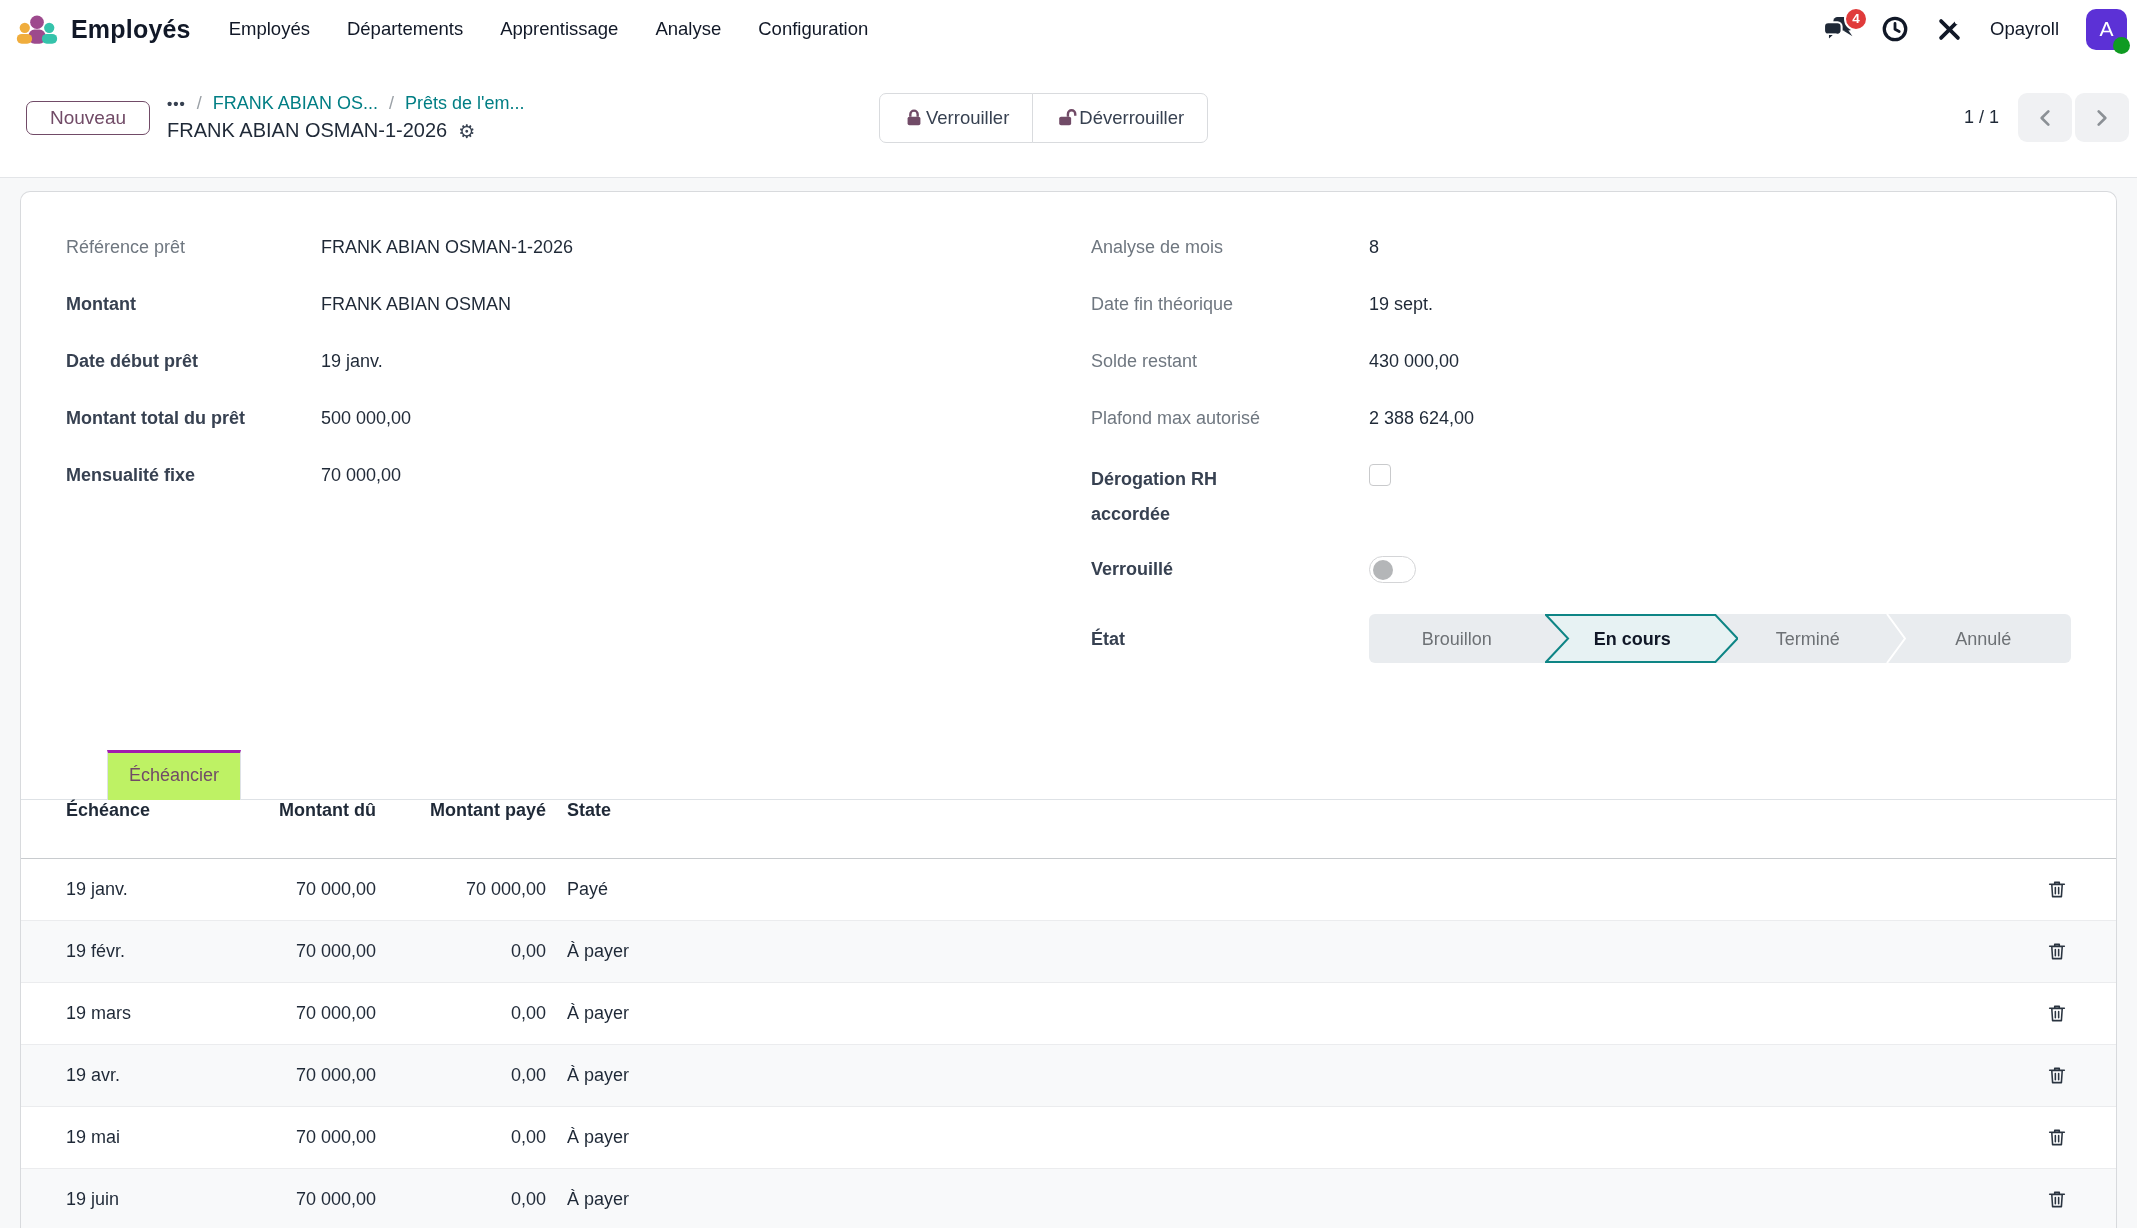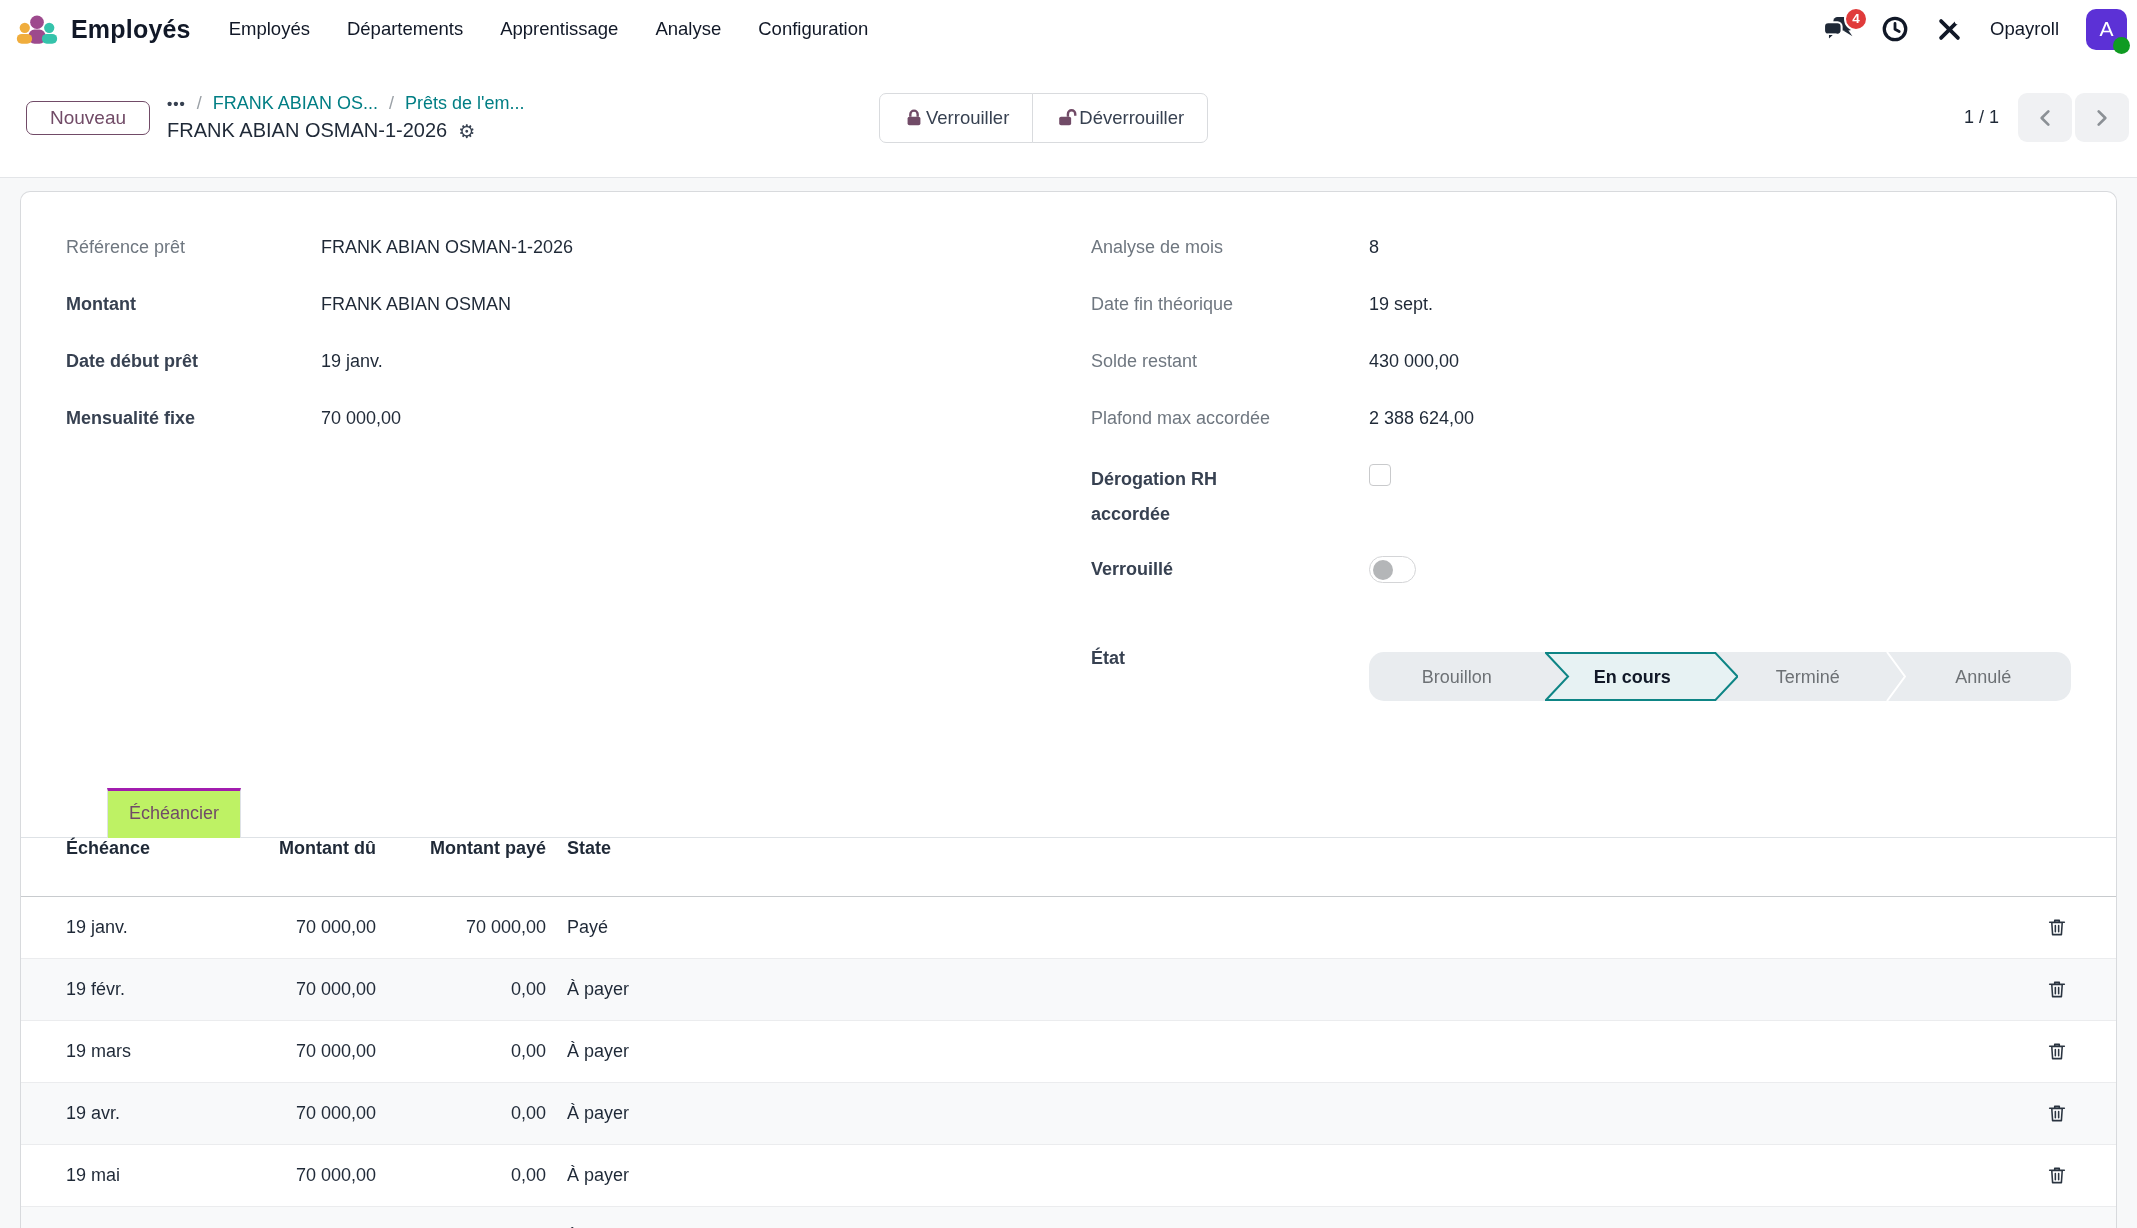--- a/index.html
+++ b/index.html
@@ -55,21 +55,21 @@
   .flabel { width:255px; flex:none; font-size:18px; font-weight:600; color:#374151; }
   .col-right .flabel { width:278px; }
   .frow.muted .flabel { color:#6f7780; font-weight:400; }
   .fvalue { font-size:18px; color:#1f2937; }
   .wrap-label { max-width:175px; line-height:35px; }
   .cbx { width:22px; height:22px; border:1px solid #c9cacc; border-radius:4px; background:#fff; margin-top:2px; cursor:pointer; }
   .toggle { width:47px; height:27px; border:1px solid #d4d5d7; border-radius:14px; background:#fff; position:relative; cursor:pointer; }
   .toggle .knob { position:absolute; left:3px; top:2.5px; width:20px; height:20px; border-radius:50%; background:#b4b6b8; }
 
   
-  .statusbar { width:702px; height:49px; background:#e9ecef; border-radius:15px; display:flex; position:relative;margin-top:38px; }
+  .statusbar { width:702px; height:49px; background:#e9ecef; border-radius:6px; display:flex; position:relative; }
   .step { flex:1; display:flex; align-items:center; justify-content:center; font-size:18px; color:#6d7175;
     position:relative; cursor:pointer; }
   .step span { position:relative; z-index:3; }
   .step.active { font-weight:700; color:#111827; }
   .step.active .arrow { position:absolute; left:0; top:0; width:calc(100% + 18px); height:100%; z-index:2; }
   .sep-chevron { position:absolute; left:calc(75% - 10px); top:0; width:20px; height:100%; z-index:1; }
 
   
   .tabbar { margin-top:56px; border-bottom:1px solid #dee2e6; padding-left:42px; display:flex; }
   .tab { border-top:3px solid #a21caf; border-left:1px solid #dee2e6; border-right:1px solid #dee2e6;
@@ -221,40 +221,44 @@
         </div>
         <div class="frow">
           <span class="flabel">Montant</span>
           <span class="fvalue">FRANK ABIAN OSMAN</span>
         </div>
         <div class="frow">
           <span class="flabel">Date début prêt</span>
           <span class="fvalue">19 janv.</span>
         </div>
         <div class="frow">
+          <span class="flabel">Montant total du prêt</span>
+          <span class="fvalue">500 000,00</span>
+        </div>
+        <div class="frow">
           <span class="flabel">Mensualité fixe</span>
           <span class="fvalue">70 000,00</span>
         </div>
       </div>
 
       <div class="col-right">
         <div class="frow muted">
           <span class="flabel">Analyse de mois</span>
           <span class="fvalue">8</span>
         </div>
         <div class="frow muted">
           <span class="flabel">Date fin théorique</span>
           <span class="fvalue">19 sept.</span>
         </div>
         <div class="frow muted">
           <span class="flabel">Solde restant</span>
           <span class="fvalue">430 000,00</span>
         </div>
         <div class="frow muted">
-          <span class="flabel">Plafond max accordée</span>
+          <span class="flabel">Plafond max autorisé</span>
           <span class="fvalue">2 388 624,00</span>
         </div>
         <div class="frow" style="margin-bottom:24px;">
           <span class="flabel" style="display:flex;flex:none;width:278px;">
             <span class="wrap-label">Dérogation RH accordée</span>
           </span>
           <span class="cbx"></span>
         </div>
         <div class="frow">
           <span class="flabel">Verrouillé</span>

